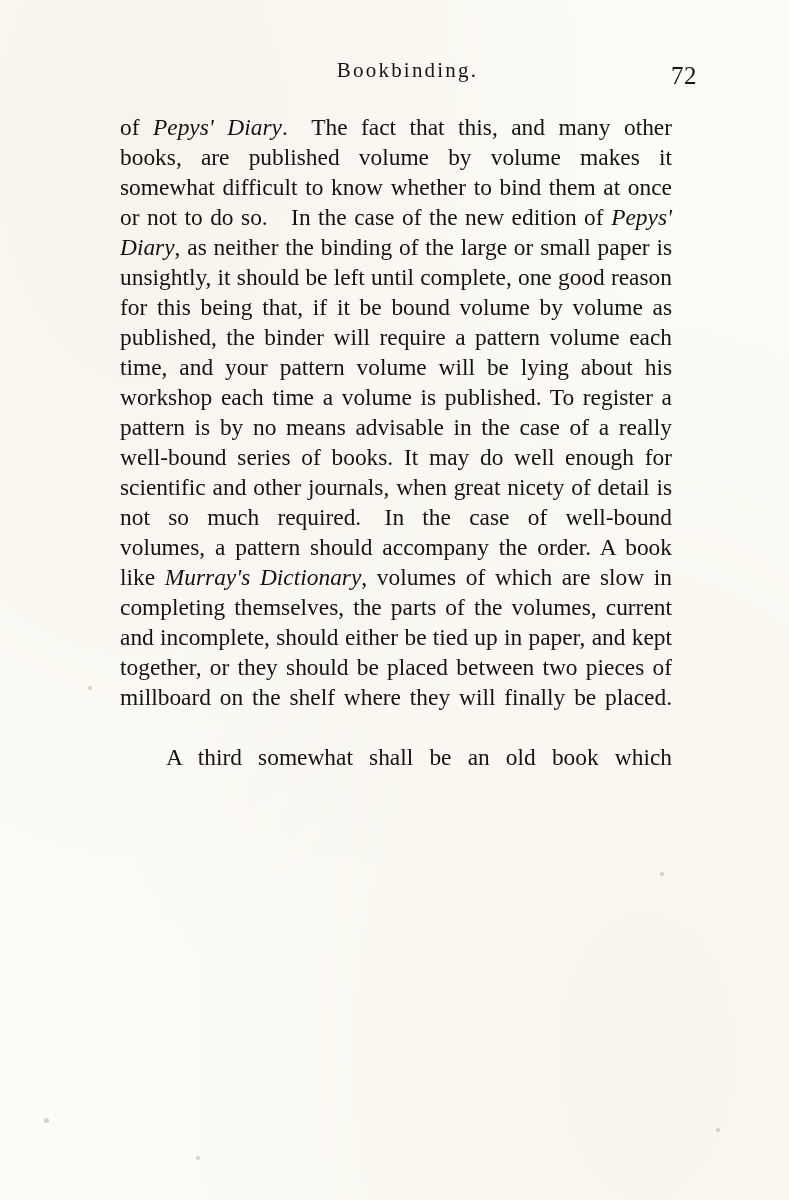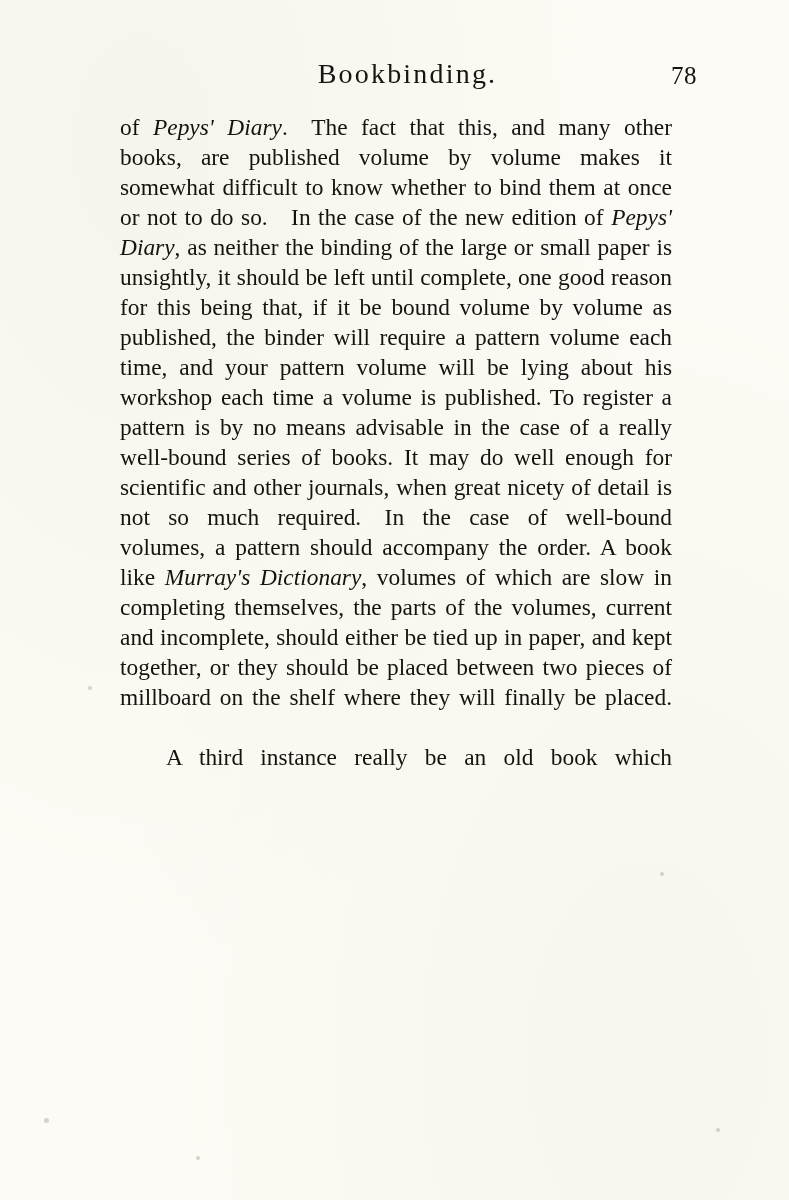--- a/index.html
+++ b/index.html
@@ -29,21 +29,21 @@
     top: 58px;
     left: 118px;
     right: 92px;
     height: 40px;
   }
   .running-title {
     position: absolute;
     left: 50%;
     transform: translateX(-50%);
     top: 0;
-    font-size: 28px;
+    font-size: 21px;
     letter-spacing: 2.2px;
     font-family: "Liberation Serif", serif;
     color: #171411;
     white-space: nowrap;
   }
   .folio {
     position: absolute;
     right: 0;
     top: 4px;
     font-size: 25px;
@@ -88,26 +88,26 @@
     opacity: 0.55;
   }
 </style>
 </head>
 <body>
 
 <div class="page">
 
   <div class="page-header">
     <div class="running-title">Bookbinding.</div>
-    <div class="folio">78</div>
+    <div class="folio">72</div>
   </div>
 
   <div class="body-text">
     <p class="just-all"><span>of </span><em>Pepys' Diary</em><span>. The fact that this, and many other books, are published volume by volume makes it somewhat difficult to know whether to bind them at once or not to do so. In the case of the new edition of </span><em>Pepys' Diary</em><span>, as neither the binding of the large or small paper is unsightly, it should be left until complete, one good reason for this being that, if it be bound volume by volume as published, the binder will require a pattern volume each time, and your pattern volume will be lying about his workshop each time a volume is published. To register a pattern is by no means advisable in the case of a really well-bound series of books. It may do well enough for scientific and other journals, when great nicety of detail is not so much required. In the case of well-bound volumes, a pattern should accompany the order. A book like </span><em>Murray's Dictionary</em><span>, volumes of which are slow in completing themselves, the parts of the volumes, current and incomplete, should either be tied up in paper, and kept together, or they should be placed between two pieces of millboard on the shelf where they will finally be placed.</span></p>
-    <p class="indent">A third instance really be an old book which</p>
+    <p class="indent">A third somewhat shall be an old book which</p>
   </div>
 
   <div class="speck" style="left:44px; top:1118px; width:5px; height:5px;"></div>
   <div class="speck" style="left:196px; top:1156px; width:4px; height:4px;"></div>
   <div class="speck" style="left:716px; top:1128px; width:4px; height:4px;"></div>
   <div class="speck" style="left:660px; top:872px; width:4px; height:4px;"></div>
   <div class="speck" style="left:88px; top:686px; width:4px; height:4px;"></div>
 
 </div>
 

